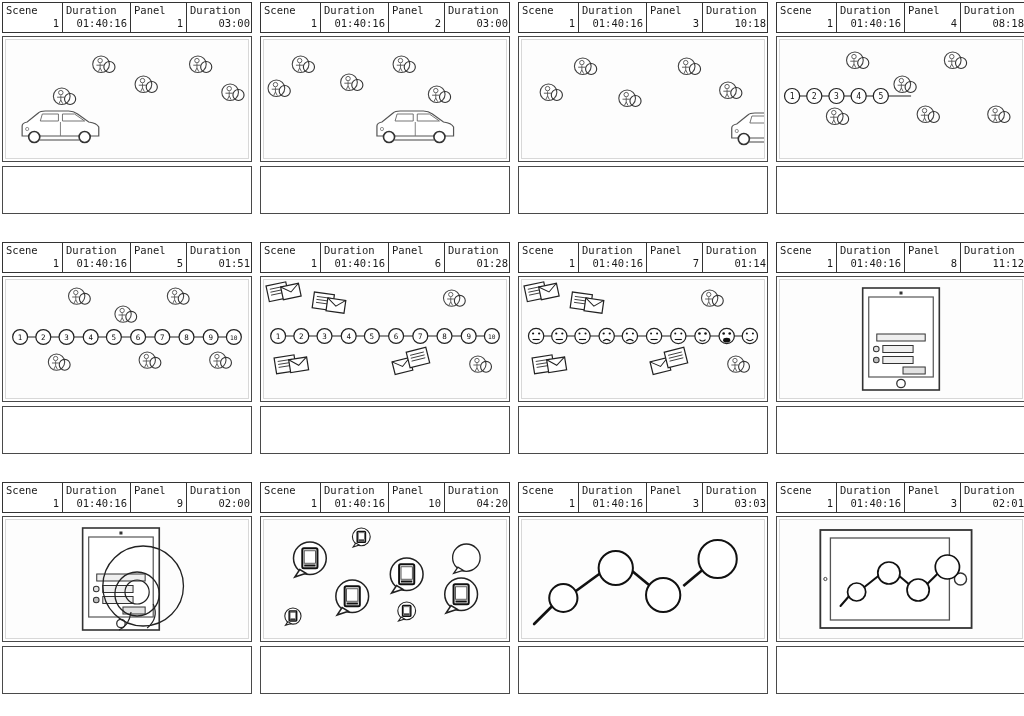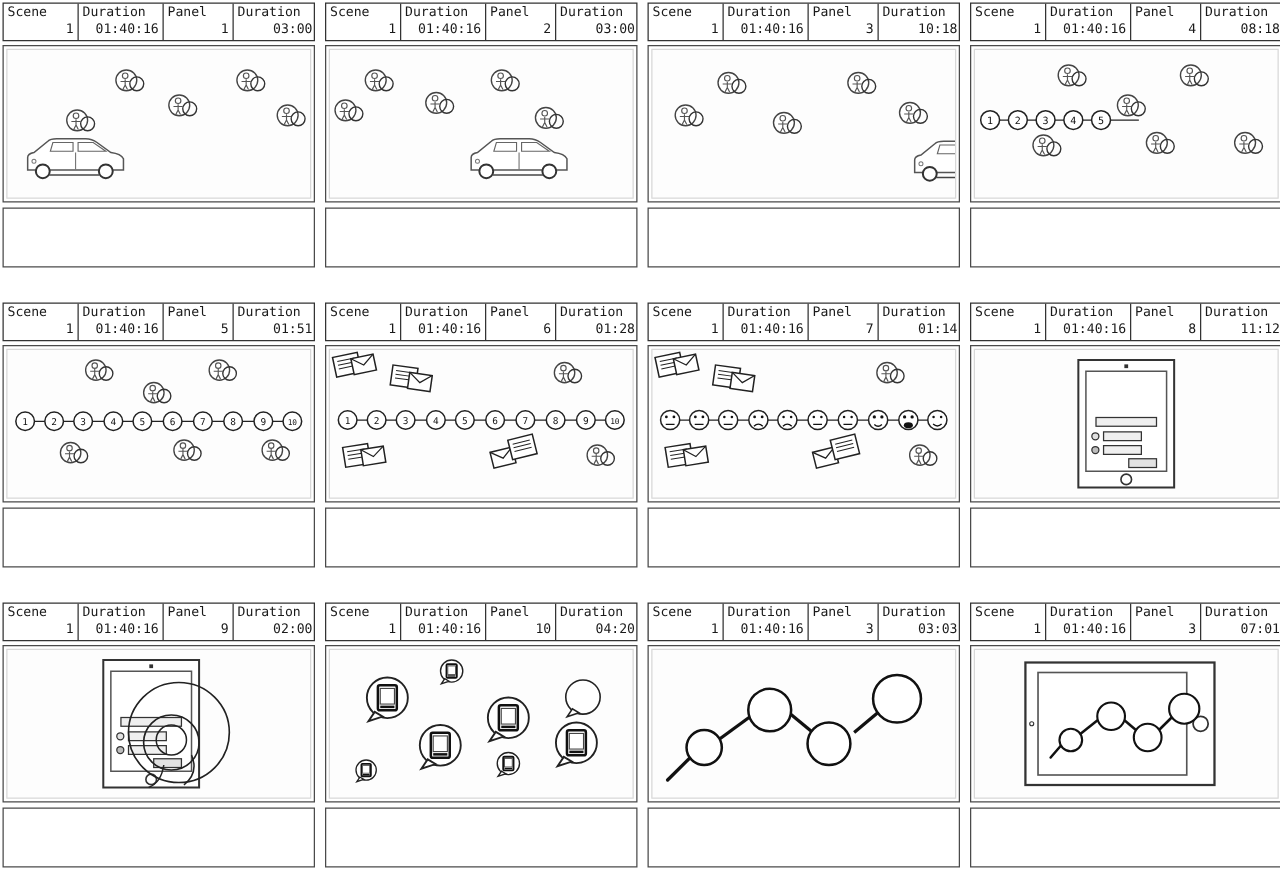--- a/index.html
+++ b/index.html
@@ -897,21 +897,21 @@
       <div class="meta-cell">
         <div class="meta-label">Duration</div>
         <div class="meta-value">01:40:16</div>
       </div>
       <div class="meta-cell">
         <div class="meta-label">Panel</div>
         <div class="meta-value">3</div>
       </div>
       <div class="meta-cell">
         <div class="meta-label">Duration</div>
-        <div class="meta-value">07:01</div>
+        <div class="meta-value">02:01</div>
       </div>
     </div>
     <div class="frame">
       <div class="stage">
         <svg viewBox="0 0 240 118" preserveAspectRatio="none">
           <g transform="translate(40,10)">
             <rect x="0" y="0" width="150" height="98" fill="#fff" stroke="#333" stroke-width="1.8"></rect>
             <rect x="10" y="8" width="118" height="82" fill="#fff" stroke="#555" stroke-width="1.3"></rect>
             <circle cx="5" cy="49" r="1.6" fill="#fff" stroke="#333" stroke-width="0.9"></circle>
             <circle cx="139" cy="49" r="6" fill="#fff" stroke="#333" stroke-width="1.4"></circle>

